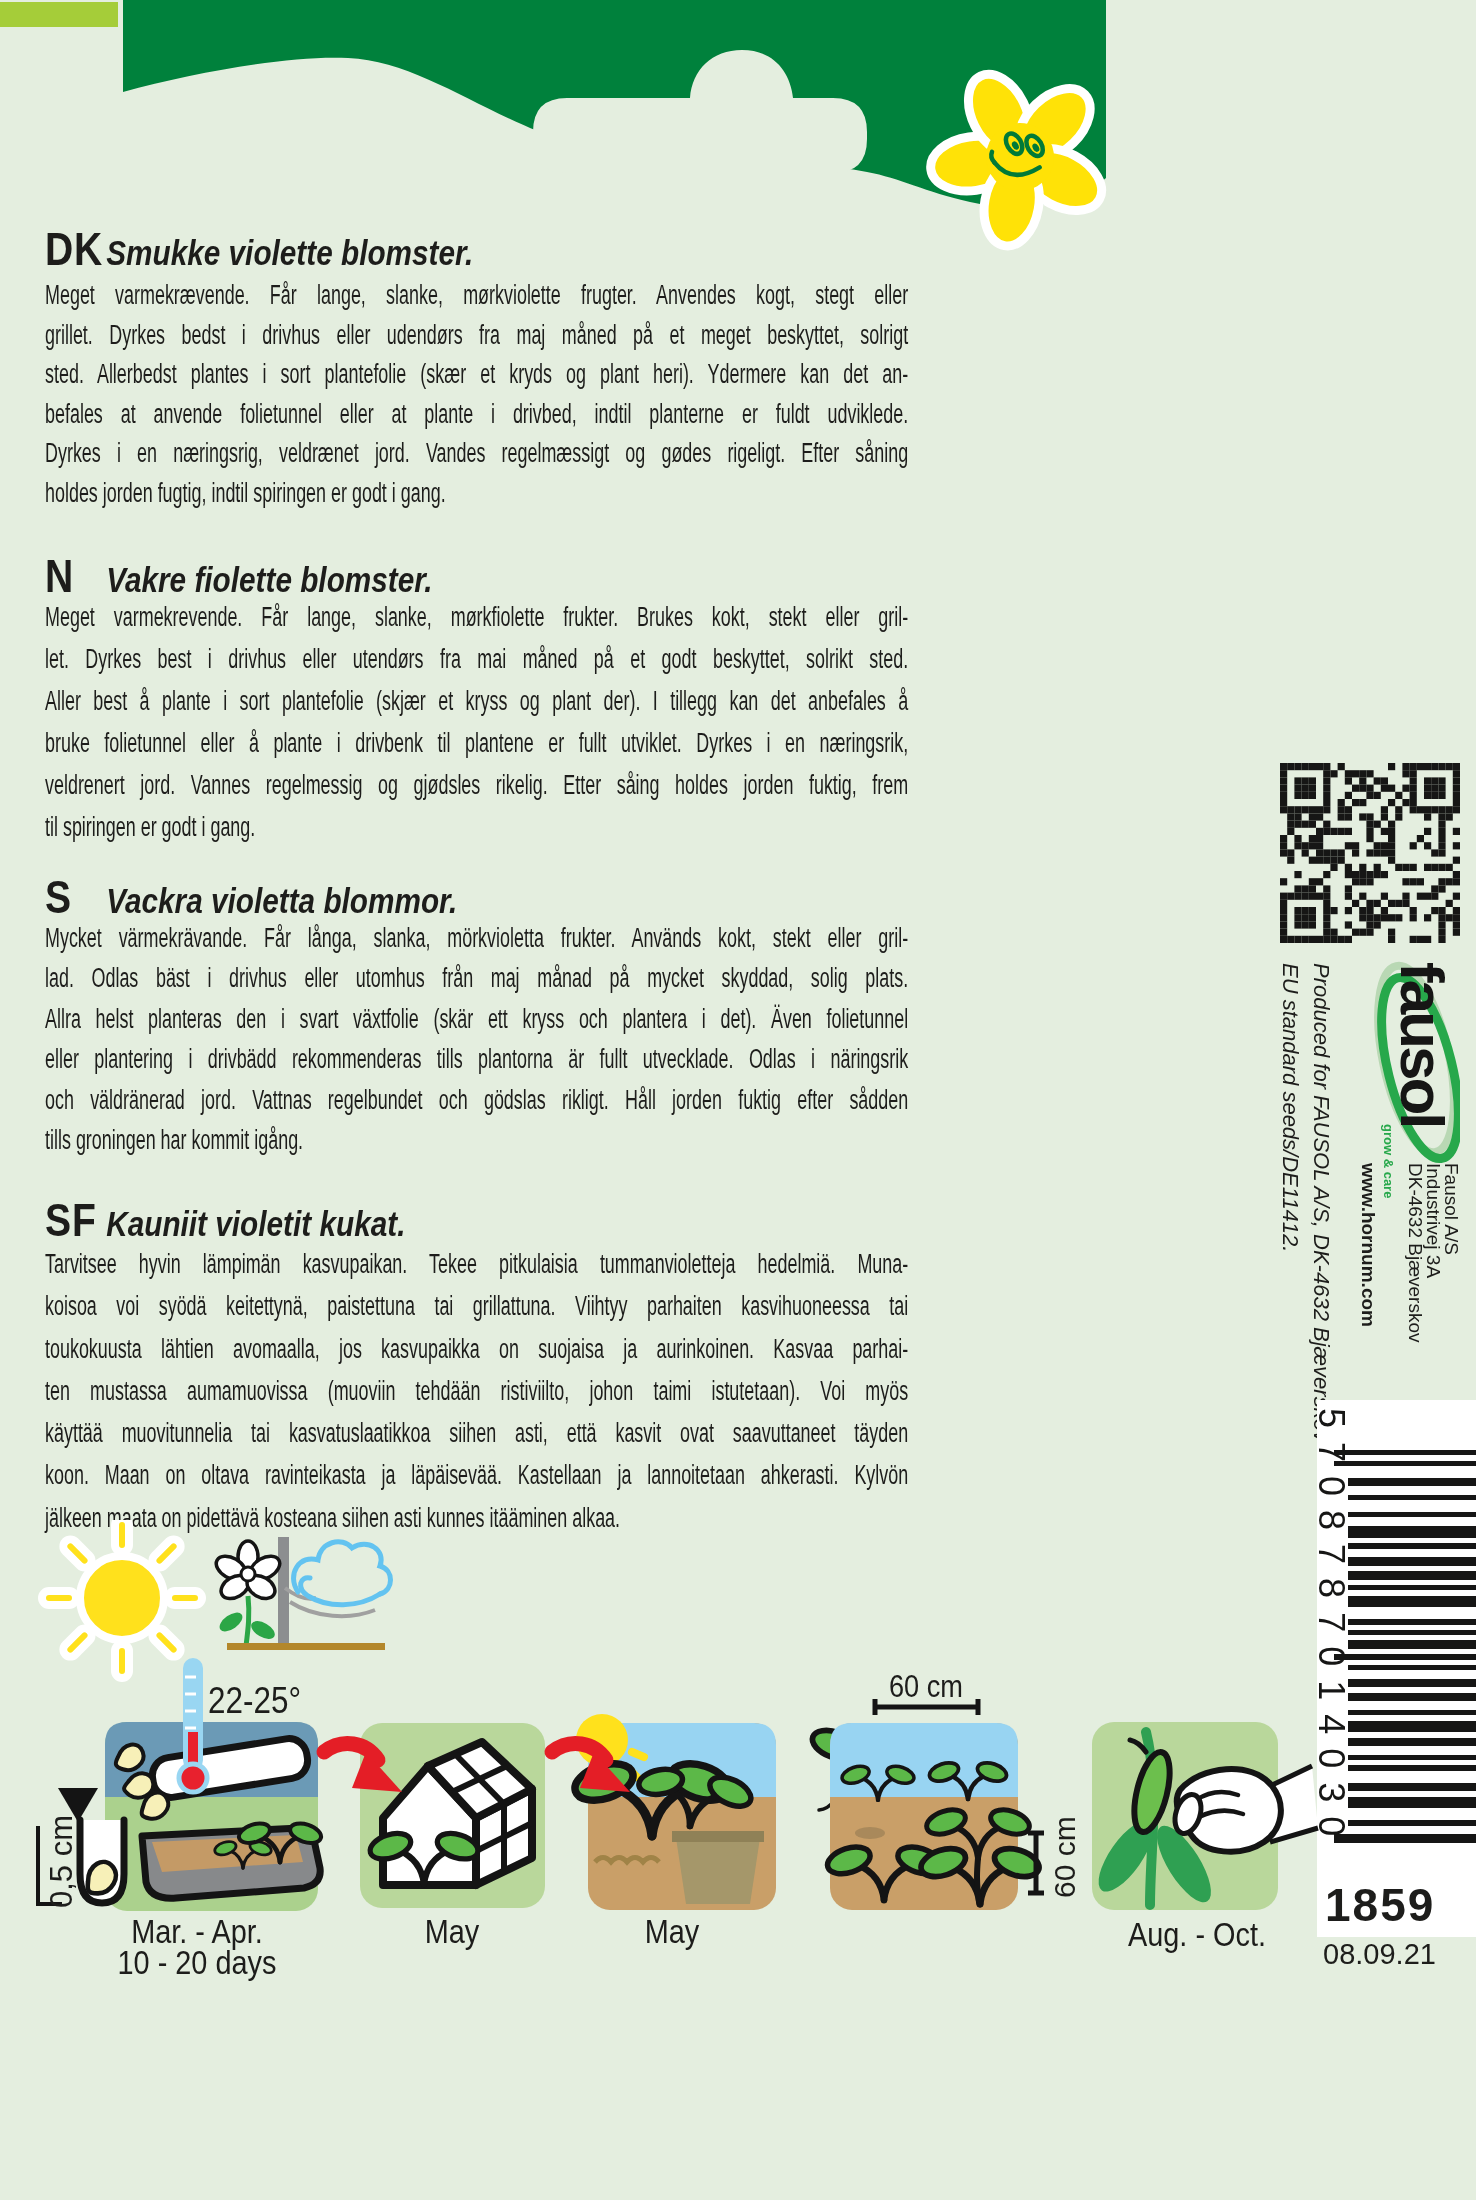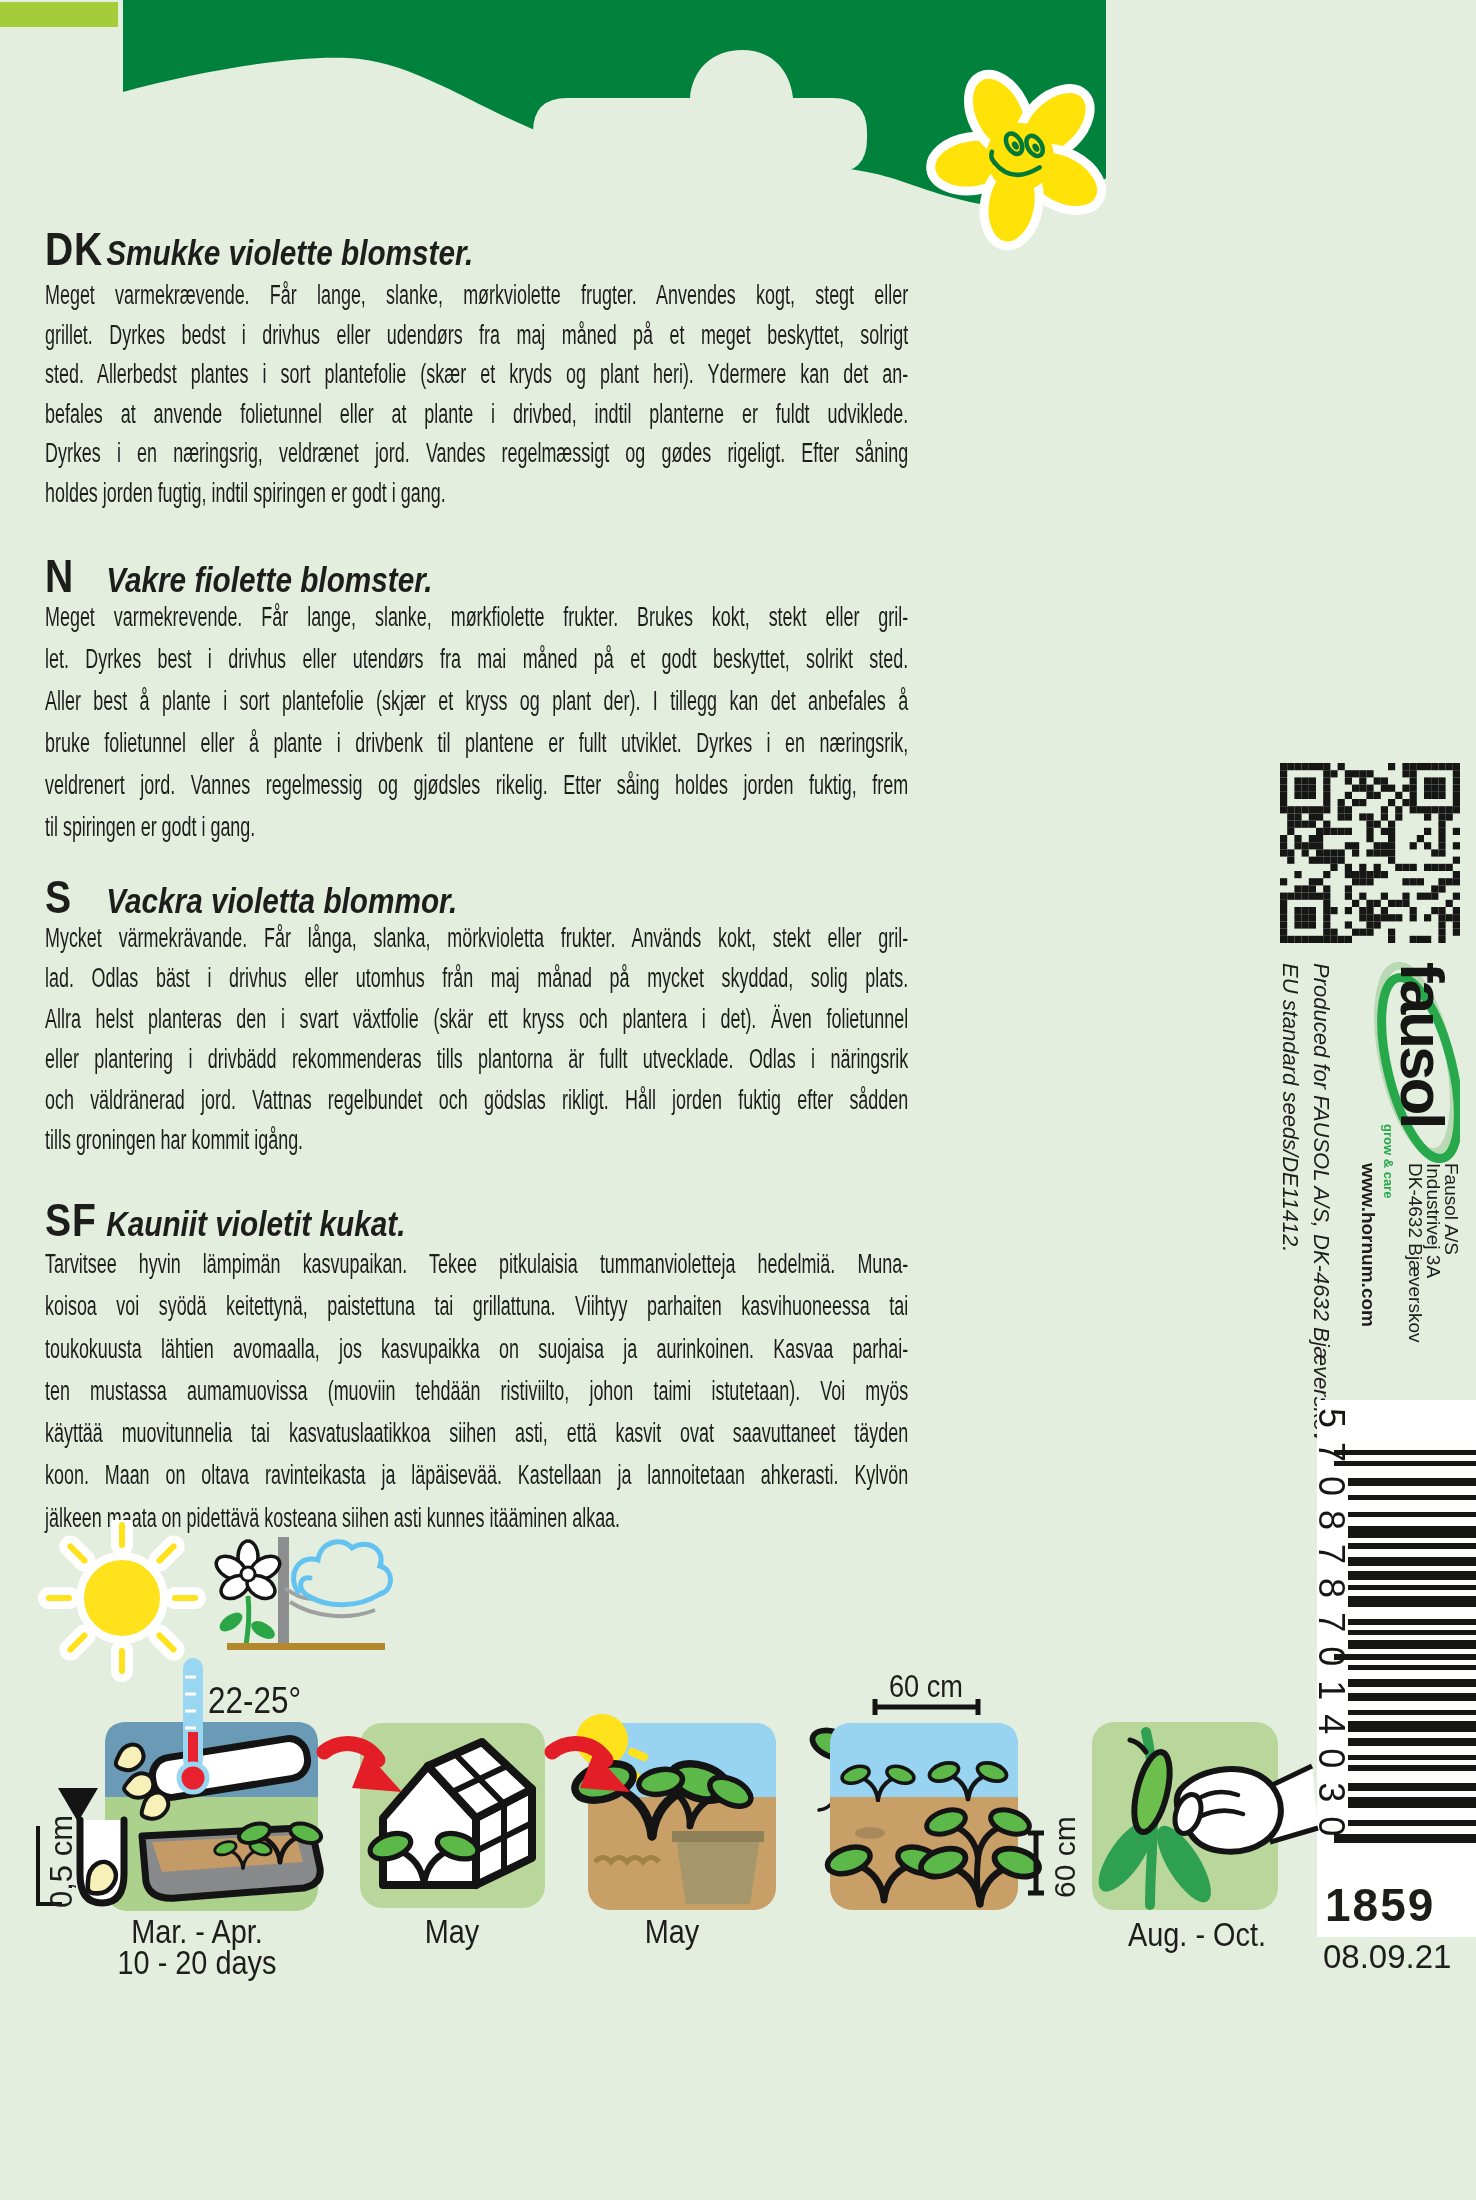--- a/index.html
+++ b/index.html
@@ -38,21 +38,21 @@
             font-size:31px;}
 
   .lbl{position:absolute;font-size:34px;transform:scaleX(0.85);transform-origin:50% 0;
        text-align:center;white-space:nowrap;}
   .lbl-left{position:absolute;font-size:37px;transform:scaleX(0.85);transform-origin:0 0;white-space:nowrap;}
 
   .qr{position:absolute;left:1280px;top:763px;width:180px;height:180px;}
   .bcbox{position:absolute;left:1317px;top:1400px;width:159px;height:537px;background:#fff;}
   .bars{position:absolute;left:1334px;top:1450px;width:142px;height:404px;overflow:hidden;}
   .itemno{position:absolute;left:1325px;top:1878px;font-size:46px;font-weight:bold;letter-spacing:2px;}
-  .datecode{position:absolute;left:1323px;top:1938px;font-size:33px;}
+  .datecode{position:absolute;left:1323px;top:1938px;font-size:29px;}
 
   .fausol{position:absolute;left:1460px;top:956px;width:212px;height:92px;
           transform:rotate(90deg);transform-origin:0 0;}
   .fausol .word{position:absolute;left:6px;top:2px;font-size:62px;font-weight:bold;
                 letter-spacing:-3px;color:#161615;}
   .fausol .tag{position:absolute;left:168px;top:64px;font-size:13px;font-weight:bold;color:#27a84b;
                white-space:nowrap;}
 </style>
 </head>
 <body>

